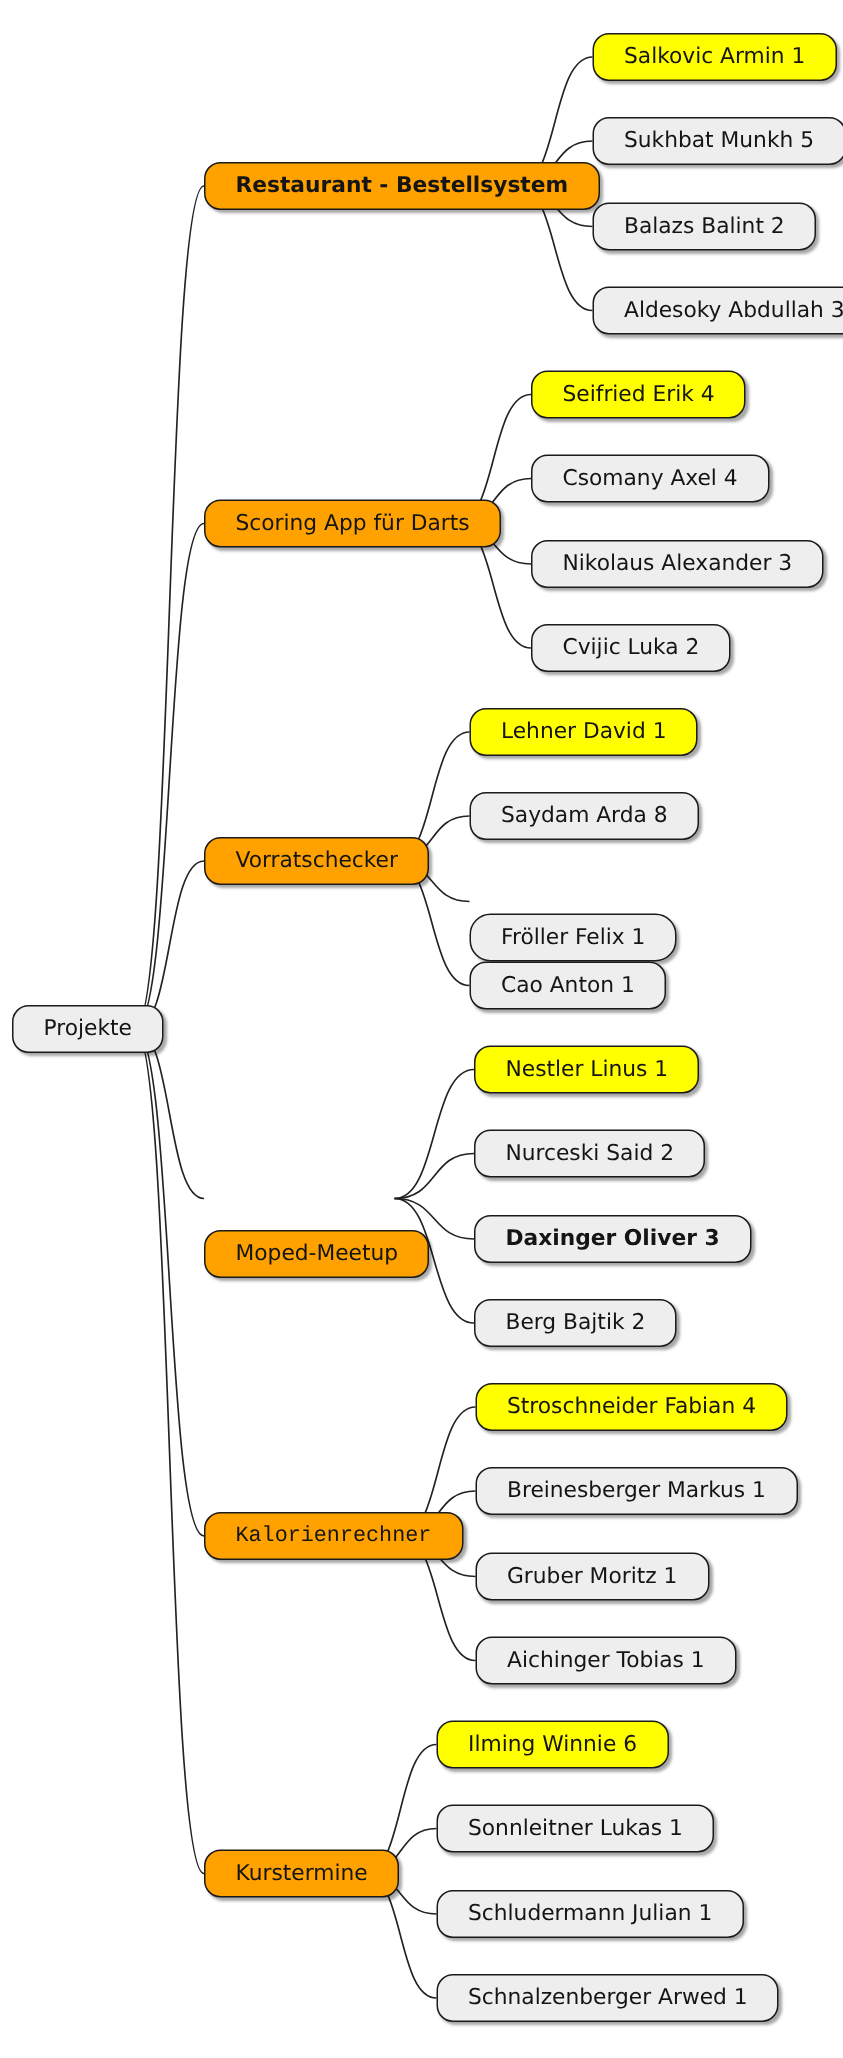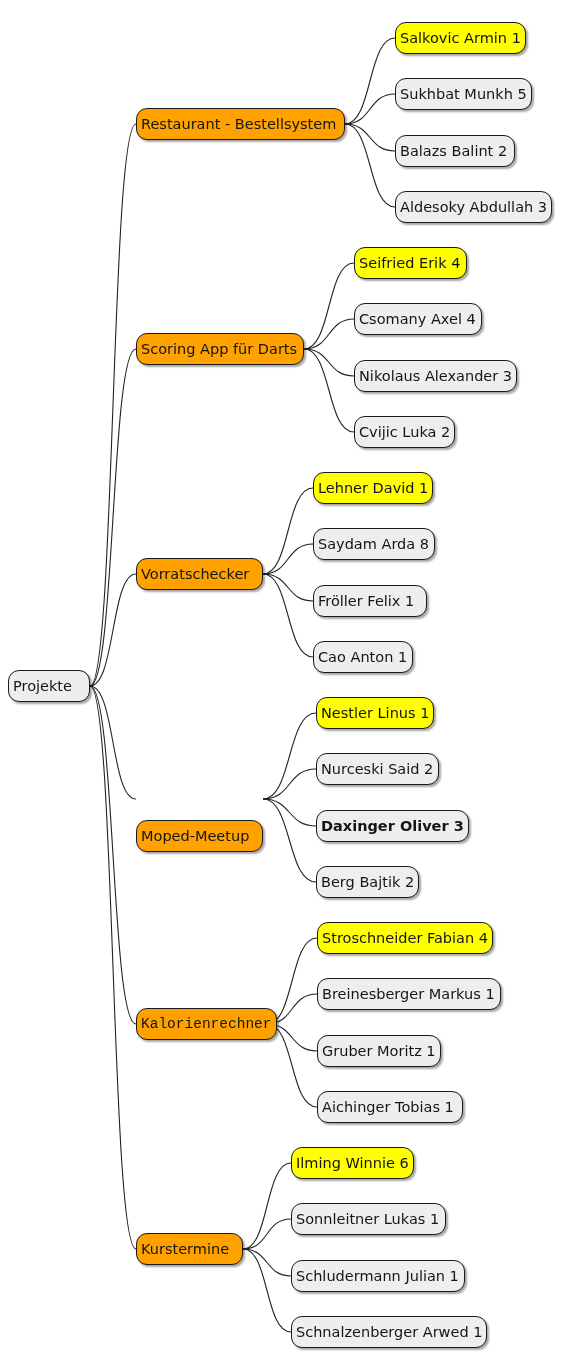--- a/index.html
+++ b/index.html
@@ -24,21 +24,21 @@
     height: 1372px;
     pointer-events: none;
   }
   .node {
     position: absolute;
     box-sizing: border-box;
     height: 32px;
     line-height: 30px;
     border: 1.3px solid #1A1A1A;
     border-radius: 11px;
-    padding: 0 4px;
+    padding: 0 20px;
     white-space: nowrap;
     font-size: 14.5px;
     color: #151515;
     box-shadow: 2px 2px 2px rgba(0,0,0,0.35);
     background: #EEEEEE;
   }
   .node.root {
     background: #EEEEEE;
   }
   .node.project {
@@ -82,34 +82,34 @@
       <path d="M 267 1024 C 294.5 1024, 289.5 1051, 317 1051" fill="none" stroke="#222222" stroke-width="1.1"></path>
       <path d="M 267 1024 C 294.5 1024, 289.5 1107, 317 1107" fill="none" stroke="#222222" stroke-width="1.1"></path>
       <path d="M 90 686 C 115.3 686, 110.7 1249, 136 1249" fill="none" stroke="#222222" stroke-width="1.1"></path>
       <path d="M 243 1249 C 269.4 1249, 264.6 1163, 291 1163" fill="none" stroke="#222222" stroke-width="1.1"></path>
       <path d="M 243 1249 C 269.4 1249, 264.6 1219, 291 1219" fill="none" stroke="#222222" stroke-width="1.1"></path>
       <path d="M 243 1249 C 269.4 1249, 264.6 1276, 291 1276" fill="none" stroke="#222222" stroke-width="1.1"></path>
       <path d="M 243 1249 C 269.4 1249, 264.6 1332, 291 1332" fill="none" stroke="#222222" stroke-width="1.1"></path>
     </svg>
   <div id="nodes">
       <div class="node root" style="left: 8px; top: 670px; min-width: 82px;"><span>Projekte</span></div>
-      <div class="node project" style="left: 136px; top: 108px; min-width: 209px;"><span>Restaurant - Bestellsystem</span></div>
+      <div class="node project" style="left: 136px; top: 108px; min-width: 209px; font-weight: bold;"><span>Restaurant - Bestellsystem</span></div>
       <div class="node lead" style="left: 395px; top: 22px; min-width: 130px;"><span>Salkovic Armin 1</span></div>
       <div class="node member" style="left: 395px; top: 78px; min-width: 137px;"><span>Sukhbat Munkh 5</span></div>
       <div class="node member" style="left: 395px; top: 135px; min-width: 120px;"><span>Balazs Balint 2</span></div>
       <div class="node member" style="left: 395px; top: 191px; min-width: 156px;"><span>Aldesoky Abdullah 3</span></div>
       <div class="node project" style="left: 136px; top: 333px; min-width: 168px;"><span>Scoring App für Darts</span></div>
       <div class="node lead" style="left: 354px; top: 247px; min-width: 113px;"><span>Seifried Erik 4</span></div>
       <div class="node member" style="left: 354px; top: 303px; min-width: 128px;"><span>Csomany Axel 4</span></div>
       <div class="node member" style="left: 354px; top: 360px; min-width: 163px;"><span>Nikolaus Alexander 3</span></div>
       <div class="node member" style="left: 354px; top: 416px; min-width: 100px;"><span>Cvijic Luka 2</span></div>
       <div class="node project" style="left: 136px; top: 558px; min-width: 127px;"><span>Vorratschecker</span></div>
       <div class="node lead" style="left: 313px; top: 472px; min-width: 120px;"><span>Lehner David 1</span></div>
       <div class="node member" style="left: 313px; top: 528px; min-width: 122px;"><span>Saydam Arda 8</span></div>
-      <div class="node member" style="left: 313px; top: 585px; min-width: 114px;"><span>Fröller Felix 1</span></div>
+      <div class="node member" style="left: 313px; top: 609px; min-width: 114px; border-radius: 14px;"><span>Fröller Felix 1</span></div>
       <div class="node member" style="left: 313px; top: 641px; min-width: 100px;"><span>Cao Anton 1</span></div>
       <div class="node project" style="left: 136px; top: 783px; min-width: 127px; margin-top: 37px;"><span>Moped-Meetup</span></div>
       <div class="node lead" style="left: 316px; top: 697px; min-width: 118px;"><span>Nestler Linus 1</span></div>
       <div class="node member" style="left: 316px; top: 753px; min-width: 123px;"><span>Nurceski Said 2</span></div>
       <div class="node member" style="left: 316px; top: 810px; min-width: 133px; font-weight: bold;"><span>Daxinger Oliver 3</span></div>
       <div class="node member" style="left: 316px; top: 866px; min-width: 103px;"><span>Berg Bajtik 2</span></div>
       <div class="node project" style="left: 136px; top: 1008px; min-width: 131px; font-family: Liberation Mono, monospace;"><span>Kalorienrechner</span></div>
       <div class="node lead" style="left: 317px; top: 922px; min-width: 175px;"><span>Stroschneider Fabian 4</span></div>
       <div class="node member" style="left: 317px; top: 978px; min-width: 184px;"><span>Breinesberger Markus 1</span></div>
       <div class="node member" style="left: 317px; top: 1035px; min-width: 124px;"><span>Gruber Moritz 1</span></div>

